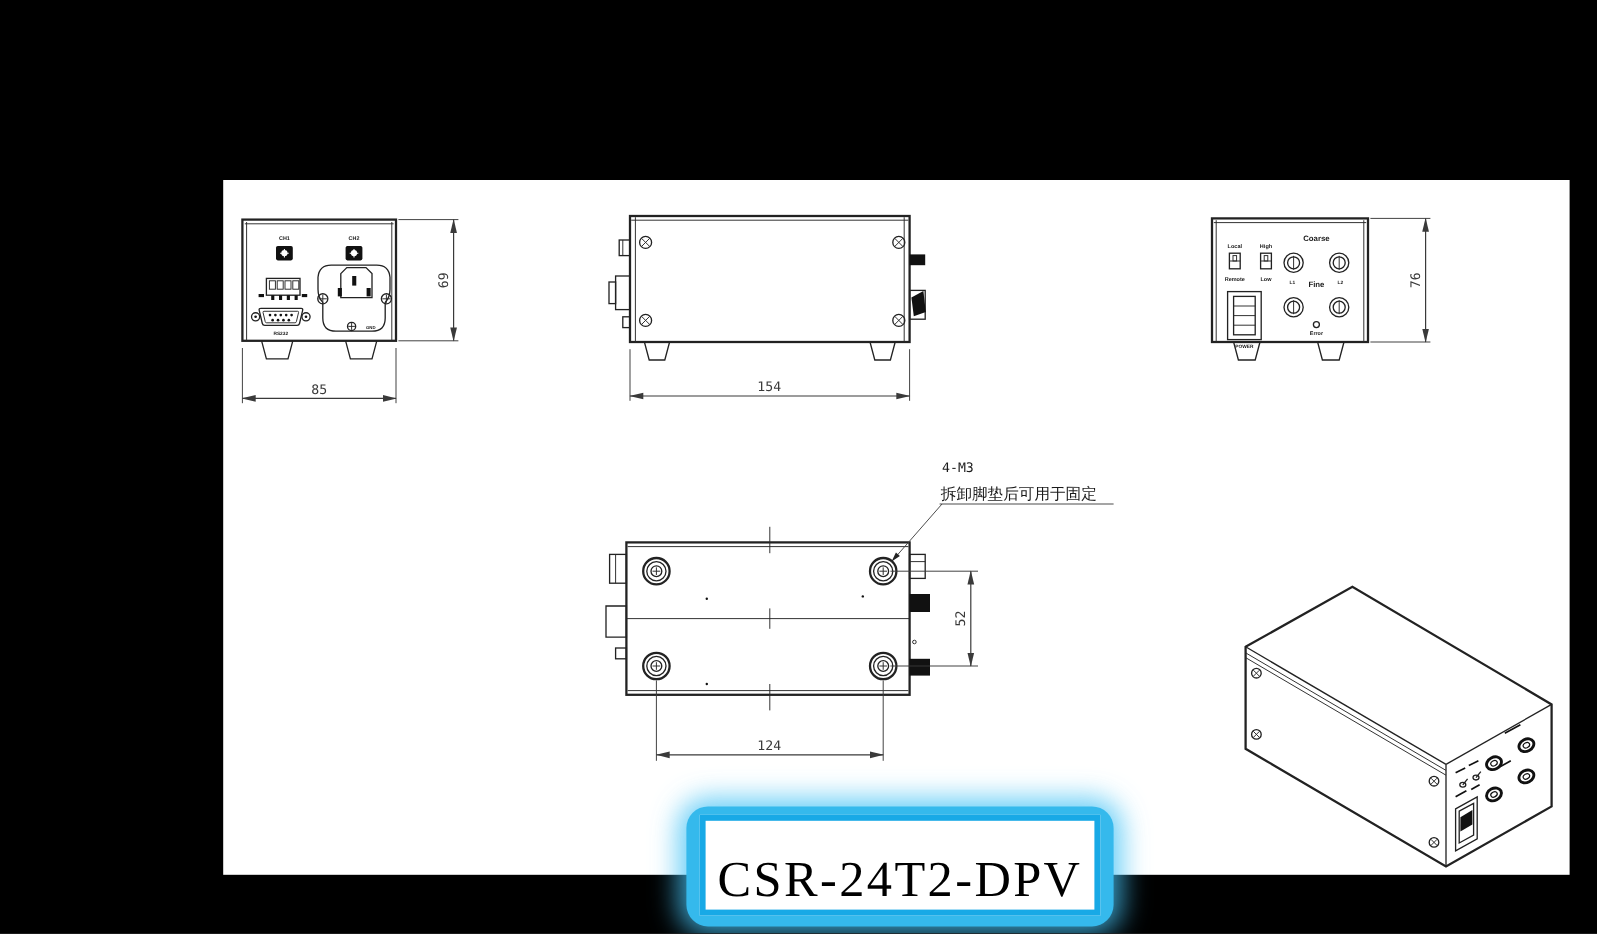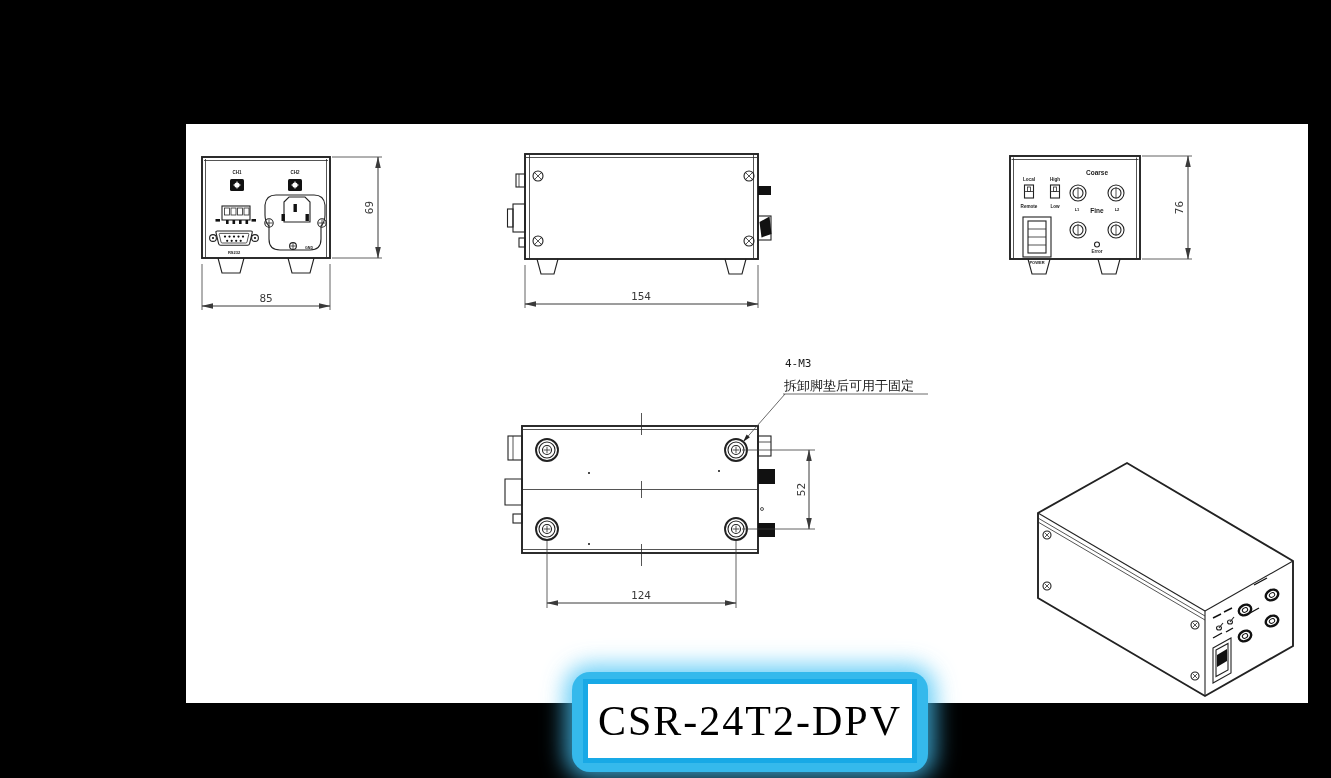--- a/index.html
+++ b/index.html
@@ -1,36 +1,36 @@
 <!DOCTYPE html>
 <html><head>
 <meta charset="utf-8">
 <style>
   html,body{margin:0;padding:0;background:#000;}
   #stage{position:relative;width:1331px;height:778px;background:#000;overflow:hidden;
          font-family:"Liberation Sans",sans-serif;}
-  #paper{position:absolute;left:186px;top:124px;width:1122px;height:579px;background:#fff;}
+  #paper{position:absolute;left:186px;top:150px;width:1122px;height:579px;background:#fff;}
   
   .o1{stroke:#222;stroke-width:1.9;fill:none}
   .o2{stroke:#222;stroke-width:1.1;fill:none}
   .o3{stroke:#2a2a2a;stroke-width:0.8;fill:none}
   .blk{fill:#111;stroke:none}
   .dim{stroke:#3a3a3a;stroke-width:1;fill:none}
   .ext{stroke:#3a3a3a;stroke-width:0.8;fill:none}
   .cl{stroke:#444;stroke-width:0.8;fill:none}
   text{fill:#1a1a1a;font-family:"Liberation Sans",sans-serif;}
   .dimtxt{fill:#3a3a3a;font-family:"DejaVu Sans Mono",monospace;font-size:11px;}
   .lbl{font-weight:bold;}
   
   #title-glow{position:absolute;left:572px;top:672px;width:356px;height:100px;
      background:#35b9ec;border-radius:18px;
      box-shadow:0 0 22px 7px rgba(70,195,245,.8);}
   #title-inner{position:absolute;left:583px;top:679px;width:334px;height:84px;
      background:#fff;border:5px solid #18a9e6;box-sizing:border-box;
-     display:flex;align-items:center;justify-content:center;}
+     display:flex;align-items:flex-end;justify-content:center;}
   #title-text{font-family:"Liberation Serif",serif;font-size:42px;color:#000;
      letter-spacing:2px;white-space:nowrap;}
 </style>
 </head>
 <body>
 
 <div id="stage">
   <div id="paper">
     <svg width="1122" height="579" viewBox="0 0 1122 579">
       <defs>

